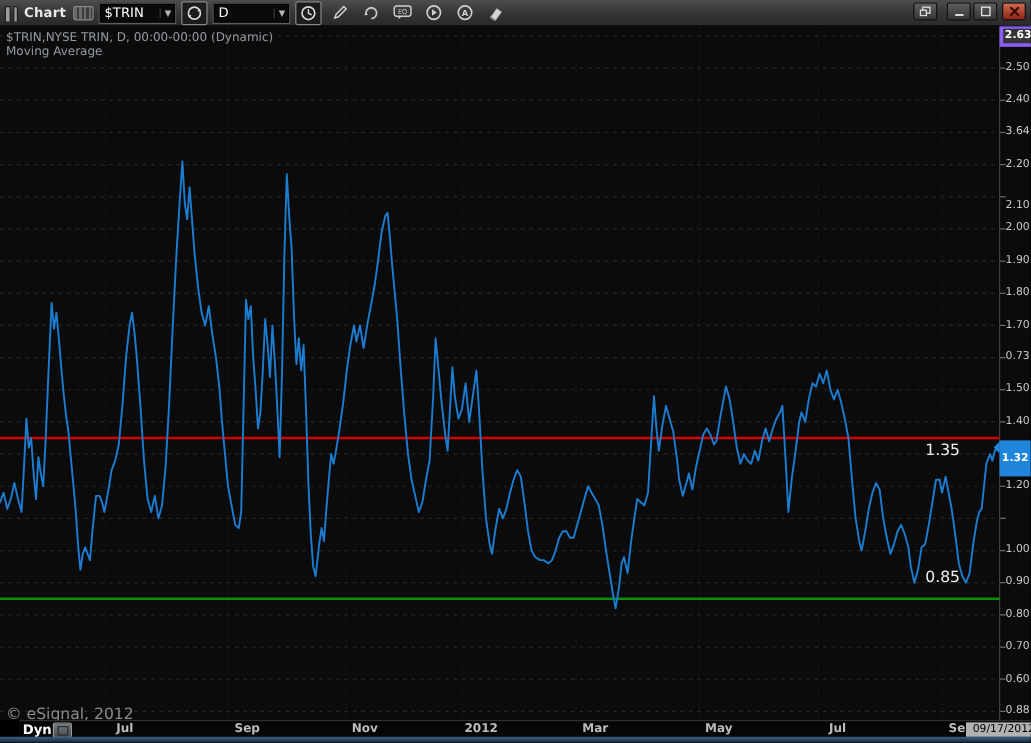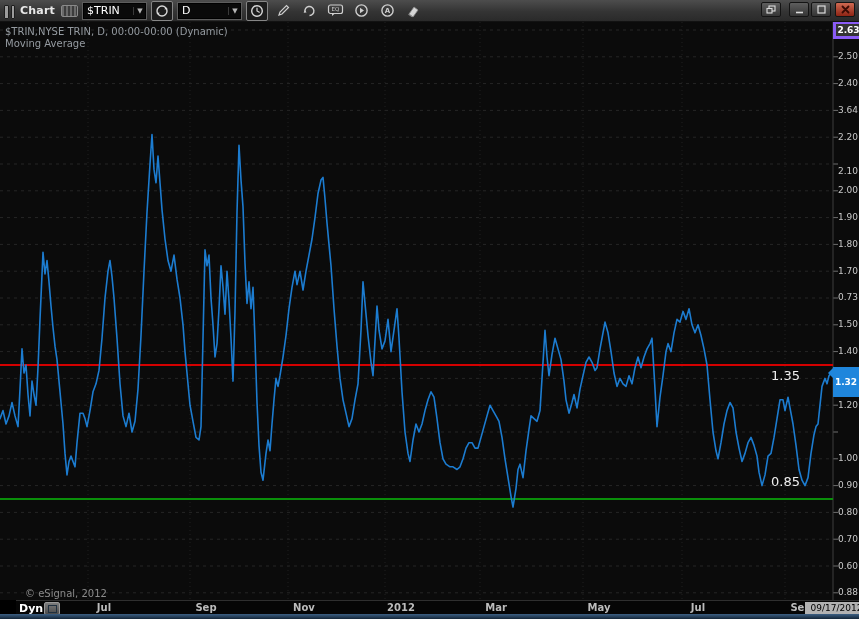--- a/index.html
+++ b/index.html
@@ -26,21 +26,21 @@
   .win-controls{position:absolute;right:4px;top:2px;display:flex;gap:2px;z-index:6;}
   .wc{width:18px;height:13px;border:1px solid #141414;border-radius:2px;
     background:linear-gradient(#5e5e5e,#353535);display:flex;align-items:center;justify-content:center;}
   .wc.close{background:linear-gradient(#d06a52,#8e2414);margin-left:2px;}
   .wc svg{display:block;}
   .wc-gap{width:4px;}
 
   
   #plot-svg{position:absolute;left:0;top:0;z-index:1;}
   .info{position:absolute;left:5px;color:#959ba1;font-size:10px;z-index:2;white-space:nowrap;}
-  .watermark{position:absolute;left:5px;top:588px;color:#8b8b8b;font-size:10px;z-index:2;margin-left:20px;}
+  .watermark{position:absolute;left:5px;top:588px;color:#8b8b8b;font-size:13px;z-index:2;}
   .lvl-label{position:absolute;width:60px;text-align:right;color:#efefef;font-size:13px;z-index:2;}
   .yaxis{position:absolute;left:834px;top:22px;width:25px;height:578px;z-index:2;}
   .ytick{position:absolute;left:4px;color:#c9c9c9;font-size:9px;line-height:11px;}
   .top-tag{position:absolute;left:833px;top:21px;width:25px;height:12px;z-index:3;
     background:#343434;border:3px solid #8b5cf6;color:#fff;font-size:9px;font-weight:bold;
     display:flex;align-items:center;justify-content:center;}
   .price-tag{position:absolute;left:833px;top:367px;width:26px;height:30px;z-index:3;
     background:#1f86dc;color:#fff;font-size:9px;font-weight:bold;
     display:flex;align-items:center;justify-content:center;}
   .price-tag::before{content:"";position:absolute;left:-5px;top:1px;

